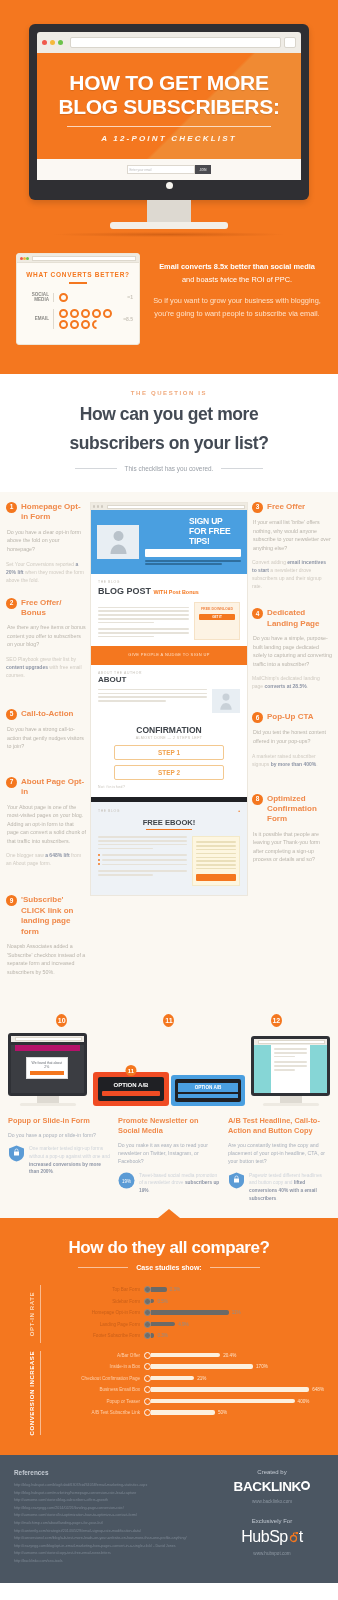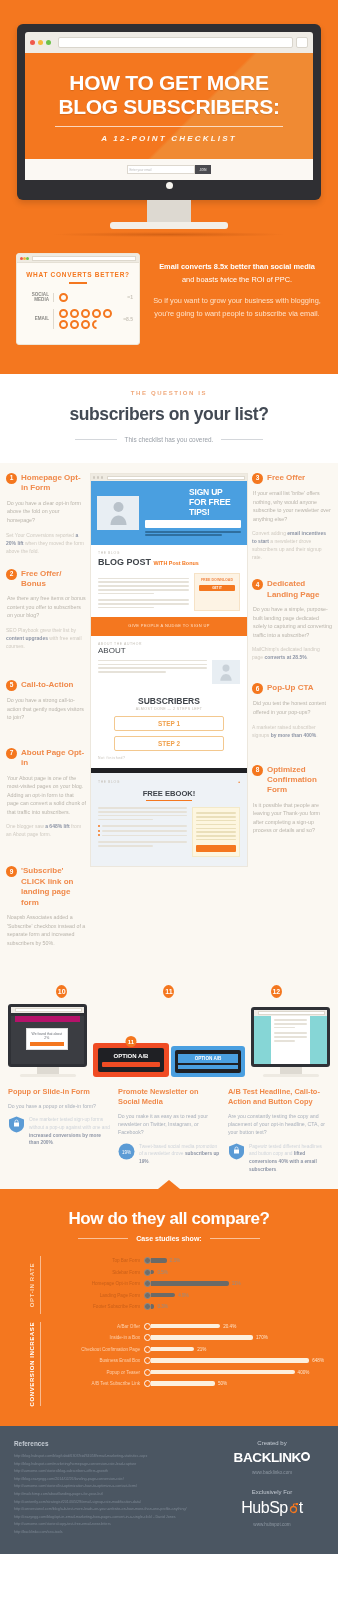--- a/index.html
+++ b/index.html
@@ -7,21 +7,21 @@
   body {
     font-family: "Liberation Sans", sans-serif;
     background: #ffffff;
     width: 338px;
     overflow-x: hidden;
   }
   .page { width: 338px; position: relative; }
 
   
   .hero { background: #f4771f; padding: 24px 0 0; position: relative; }
-  .monitor-wrap { width: 304px; margin: 0 auto; }
+  .monitor-wrap { width: 280px; margin: 0 auto; }
   .monitor {
     background: #2f2f33;
     border-radius: 6px;
     padding: 8px 8px 10px;
     box-shadow: 0 3px 6px rgba(0,0,0,.15);
   }
   .browser-bar {
     background: #efece6;
     border-radius: 3px 3px 0 0;
     height: 21px;
@@ -198,21 +198,21 @@
   }
   .mock-flex { display: flex; gap: 5px; }
 
   .cta-band { background: #f4771f; padding: 6px 7px 8px; text-align: center; }
   .cta-kick { color: #ffdfc6; font-size: 4px; letter-spacing: .4px; }
   .cta-btn {
     background: #fff; color: #f4771f; font-size: 7.6px; font-weight: bold;
     padding: 4px 0; margin-top: 4px; border-radius: 2px;
   }
   .about-sec { padding: 6px 7px; }
-  .about-h { font-size: 8px; font-weight: normal; color: #3f444a; }
+  .about-h { font-size: 8px; font-weight: bold; color: #3f444a; }
 
   .confirm-sec { background: #fff; padding: 6px 7px 8px; text-align: center; }
   .confirm-h { font-size: 8.5px; font-weight: bold; color: #3f444a; }
   .confirm-sub { font-size: 3.6px; color: #c4bfb6; margin-top: 1px; letter-spacing: .4px; }
   .step {
     border: 1.4px solid #f3c88f; color: #f0a04b; font-size: 6.4px; font-weight: bold;
     border-radius: 2px; padding: 3px 0; margin: 5px 16px 0;
   }
   .blackbar { background: #1f2024; height: 5px; }
   .ebook-sec { background: #eef2f6; padding: 6px 7px 9px; }
@@ -409,20 +409,21 @@
 
       <div class="stat-text">
         <b>Email converts 8.5x better than social media</b><span> and boasts twice the ROI of PPC.</span>
         <span class="p2">So if you want to grow your business with blogging, you're going to want people to subscribe via email.</span>
       </div>
     </div>
   </section>
 
   <section class="qsection">
     <div class="q-kicker">THE QUESTION IS</div>
+    <div class="q-title">How can you get more</div>
     <div class="q-title">subscribers on your list?</div>
     <div class="q-sub-wrap">
       <span class="q-sub-line"></span>
       <span class="q-sub">This checklist has you covered.</span>
       <span class="q-sub-line"></span>
     </div>
   </section>
 
   <section class="checklist">
     <div class="cl-grid">
@@ -546,21 +547,21 @@
               <div class="avatar-box" style="width:28px;height:24px">
                 <svg style="width:12px;height:18px" viewBox="0 0 34 50">
                   <circle cx="17" cy="14" r="10" fill="#c9d1d8"></circle>
                   <path d="M1 50c0-11 7-19 16-19s16 8 16 19z" fill="#c9d1d8"></path>
                 </svg>
               </div>
             </div>
           </div>
 
           <div class="confirm-sec">
-            <div class="confirm-h">SUBSCRIBERS</div>
+            <div class="confirm-h">CONFIRMATION</div>
             <div class="confirm-sub">ALMOST DONE — 2 STEPS LEFT</div>
             <div class="step">STEP 1</div>
             <div class="step">STEP 2</div>
             <div class="mock-kick" style="text-align:left;margin-top:5px">Not finished?</div>
           </div>
 
           <div class="blackbar"></div>
 
           <div class="ebook-sec">
             <div class="ebook-top">

